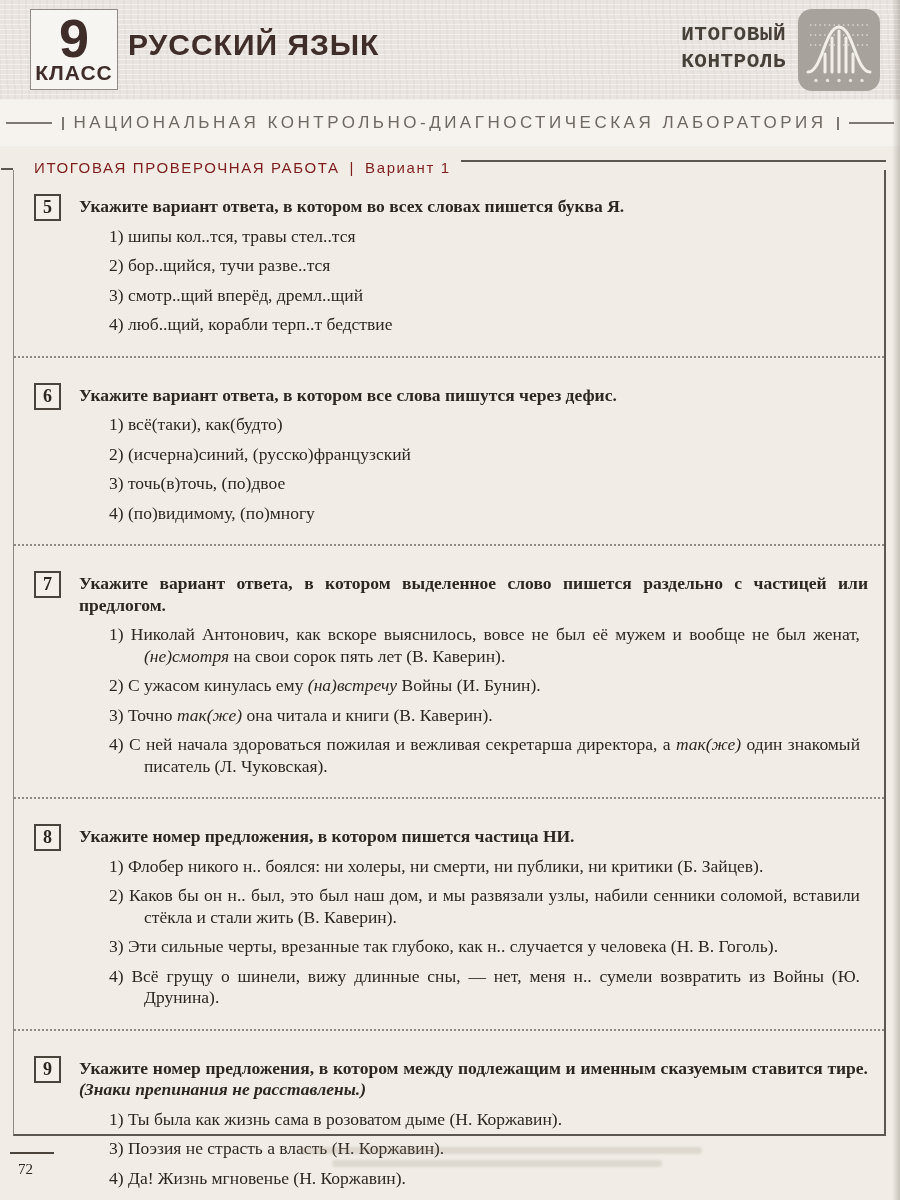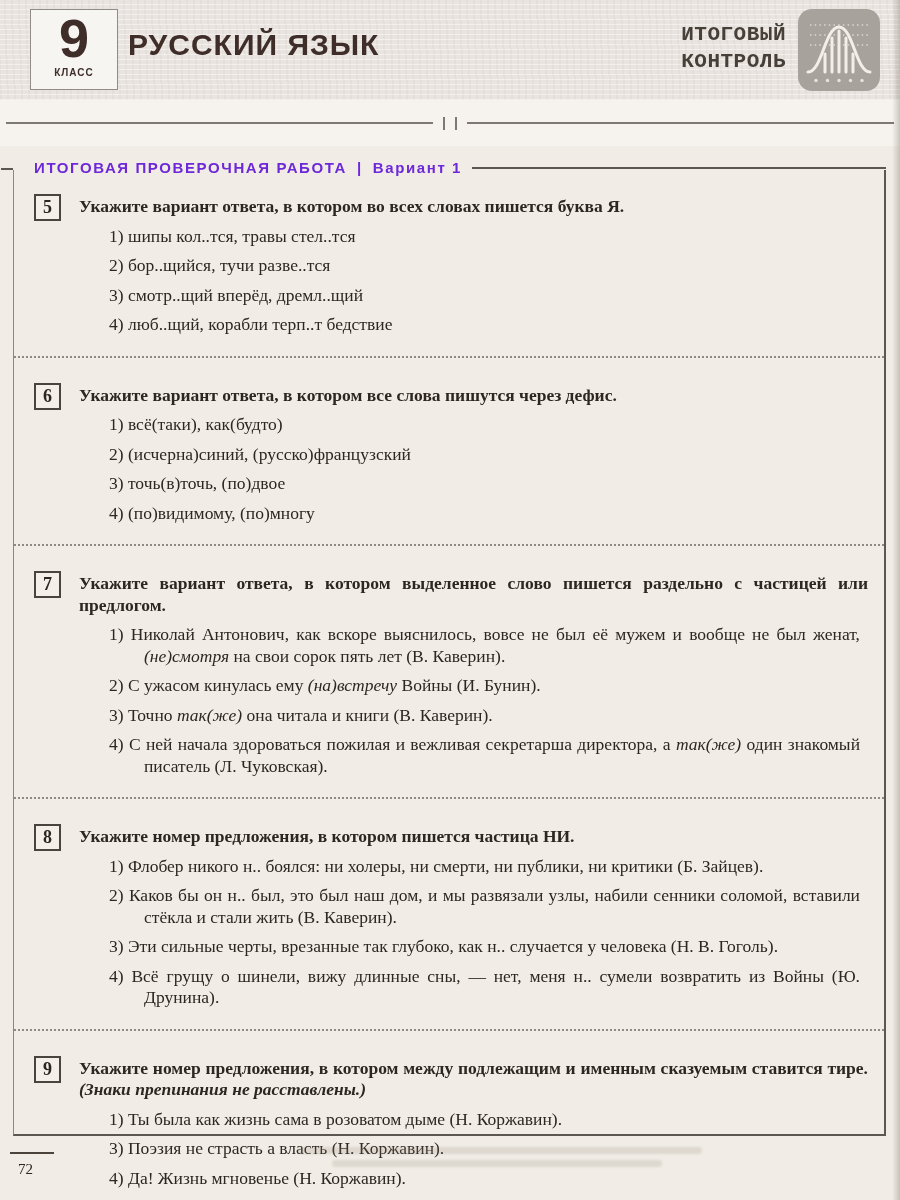--- a/index.html
+++ b/index.html
@@ -16,21 +16,21 @@
     background-image:
       repeating-linear-gradient(0deg, rgba(255,255,255,.45) 0 1px, rgba(0,0,0,0) 1px 5px),
       repeating-linear-gradient(88deg, rgba(190,180,175,.12) 0 2px, rgba(0,0,0,0) 2px 7px);
   }
   .grade-badge{
     position:absolute;left:30px;top:9px;width:88px;height:81px;
     background:#f7f5f1;border:1px solid #918c86;box-sizing:border-box;
     text-align:center;color:#3f2d29;font-family:"Liberation Sans",sans-serif;
   }
   .grade-number{font-size:54px;font-weight:bold;line-height:52px;display:block;margin-top:2px;}
-  .grade-label{font-size:10px;font-weight:bold;letter-spacing:1px;display:block;line-height:18px;}
+  .grade-label{font-size:21px;font-weight:bold;letter-spacing:1px;display:block;line-height:18px;}
   .subject-title{
     position:absolute;left:128px;top:28px;
     font-family:"Liberation Sans",sans-serif;font-weight:bold;font-size:30px;
     letter-spacing:1px;color:#3f2d29;
   }
   .control-title{
     position:absolute;right:114px;top:21px;text-align:right;
     font-family:Liberation Mono, monospace;font-weight:bold;font-size:21px;
     line-height:27px;color:#474039;letter-spacing:.5px;
   }
@@ -53,23 +53,23 @@
     border-bottom:2px solid #5d5751;
     box-sizing:border-box;
     padding:26px 16px 0 0;
   }
   .frame::before{ 
     content:'';position:absolute;left:-13px;top:-2px;width:12px;height:0;
     border-top:2px solid #5d5751;
   }
   .section-header{
     position:absolute;left:20px;top:-11px;right:-2px;
-    display:flex;align-items:center;gap:10px;
-    font-family:"Liberation Sans",sans-serif;font-weight:bold;font-size:15px;
-    letter-spacing:1.6px;color:#6d28d9;white-space:nowrap;
+    display:flex;align-items:flex-start;gap:10px;
+    font-family:"Liberation Sans",sans-serif;font-weight:normal;font-size:15px;
+    letter-spacing:1.6px;color:#7f1d1d;white-space:nowrap;
   }
   .section-rule{flex:1;height:0;border-top:2px solid #5d5751;margin-top:1px;}
   
   .question{position:relative;padding-left:65px;font-size:17.5px;line-height:21.5px;text-align:justify;}
   .qnum{
     position:absolute;left:20px;top:-2px;width:27px;height:27px;box-sizing:border-box;
     border:2px solid #4a443d;background:#f4f0e9;color:#2d2621;
     text-align:center;font-weight:bold;font-size:18px;line-height:23px;
   }
   .prompt{margin:0 0 4px 0;font-weight:bold;}
@@ -123,20 +123,21 @@
           <circle cx="52.5" cy="71.5" r="1.7"></circle>
         <circle cx="64" cy="71.5" r="1.7"></circle>
       </g>
     </svg>
   </div>
 </div>
 
 <div class="lab-strip">
   <div class="lab-line"></div>
   <div class="lab-tick"></div>
+  <span>НАЦИОНАЛЬНАЯ КОНТРОЛЬНО-ДИАГНОСТИЧЕСКАЯ ЛАБОРАТОРИЯ</span>
   <div class="lab-tick"></div>
   <div class="lab-line"></div>
 </div>
 
 <div class="frame">
   <div class="section-header">
     <span>ИТОГОВАЯ ПРОВЕРОЧНАЯ РАБОТА</span>
     <span>|</span>
     <span>Вариант 1</span>
     <div class="section-rule"></div>

